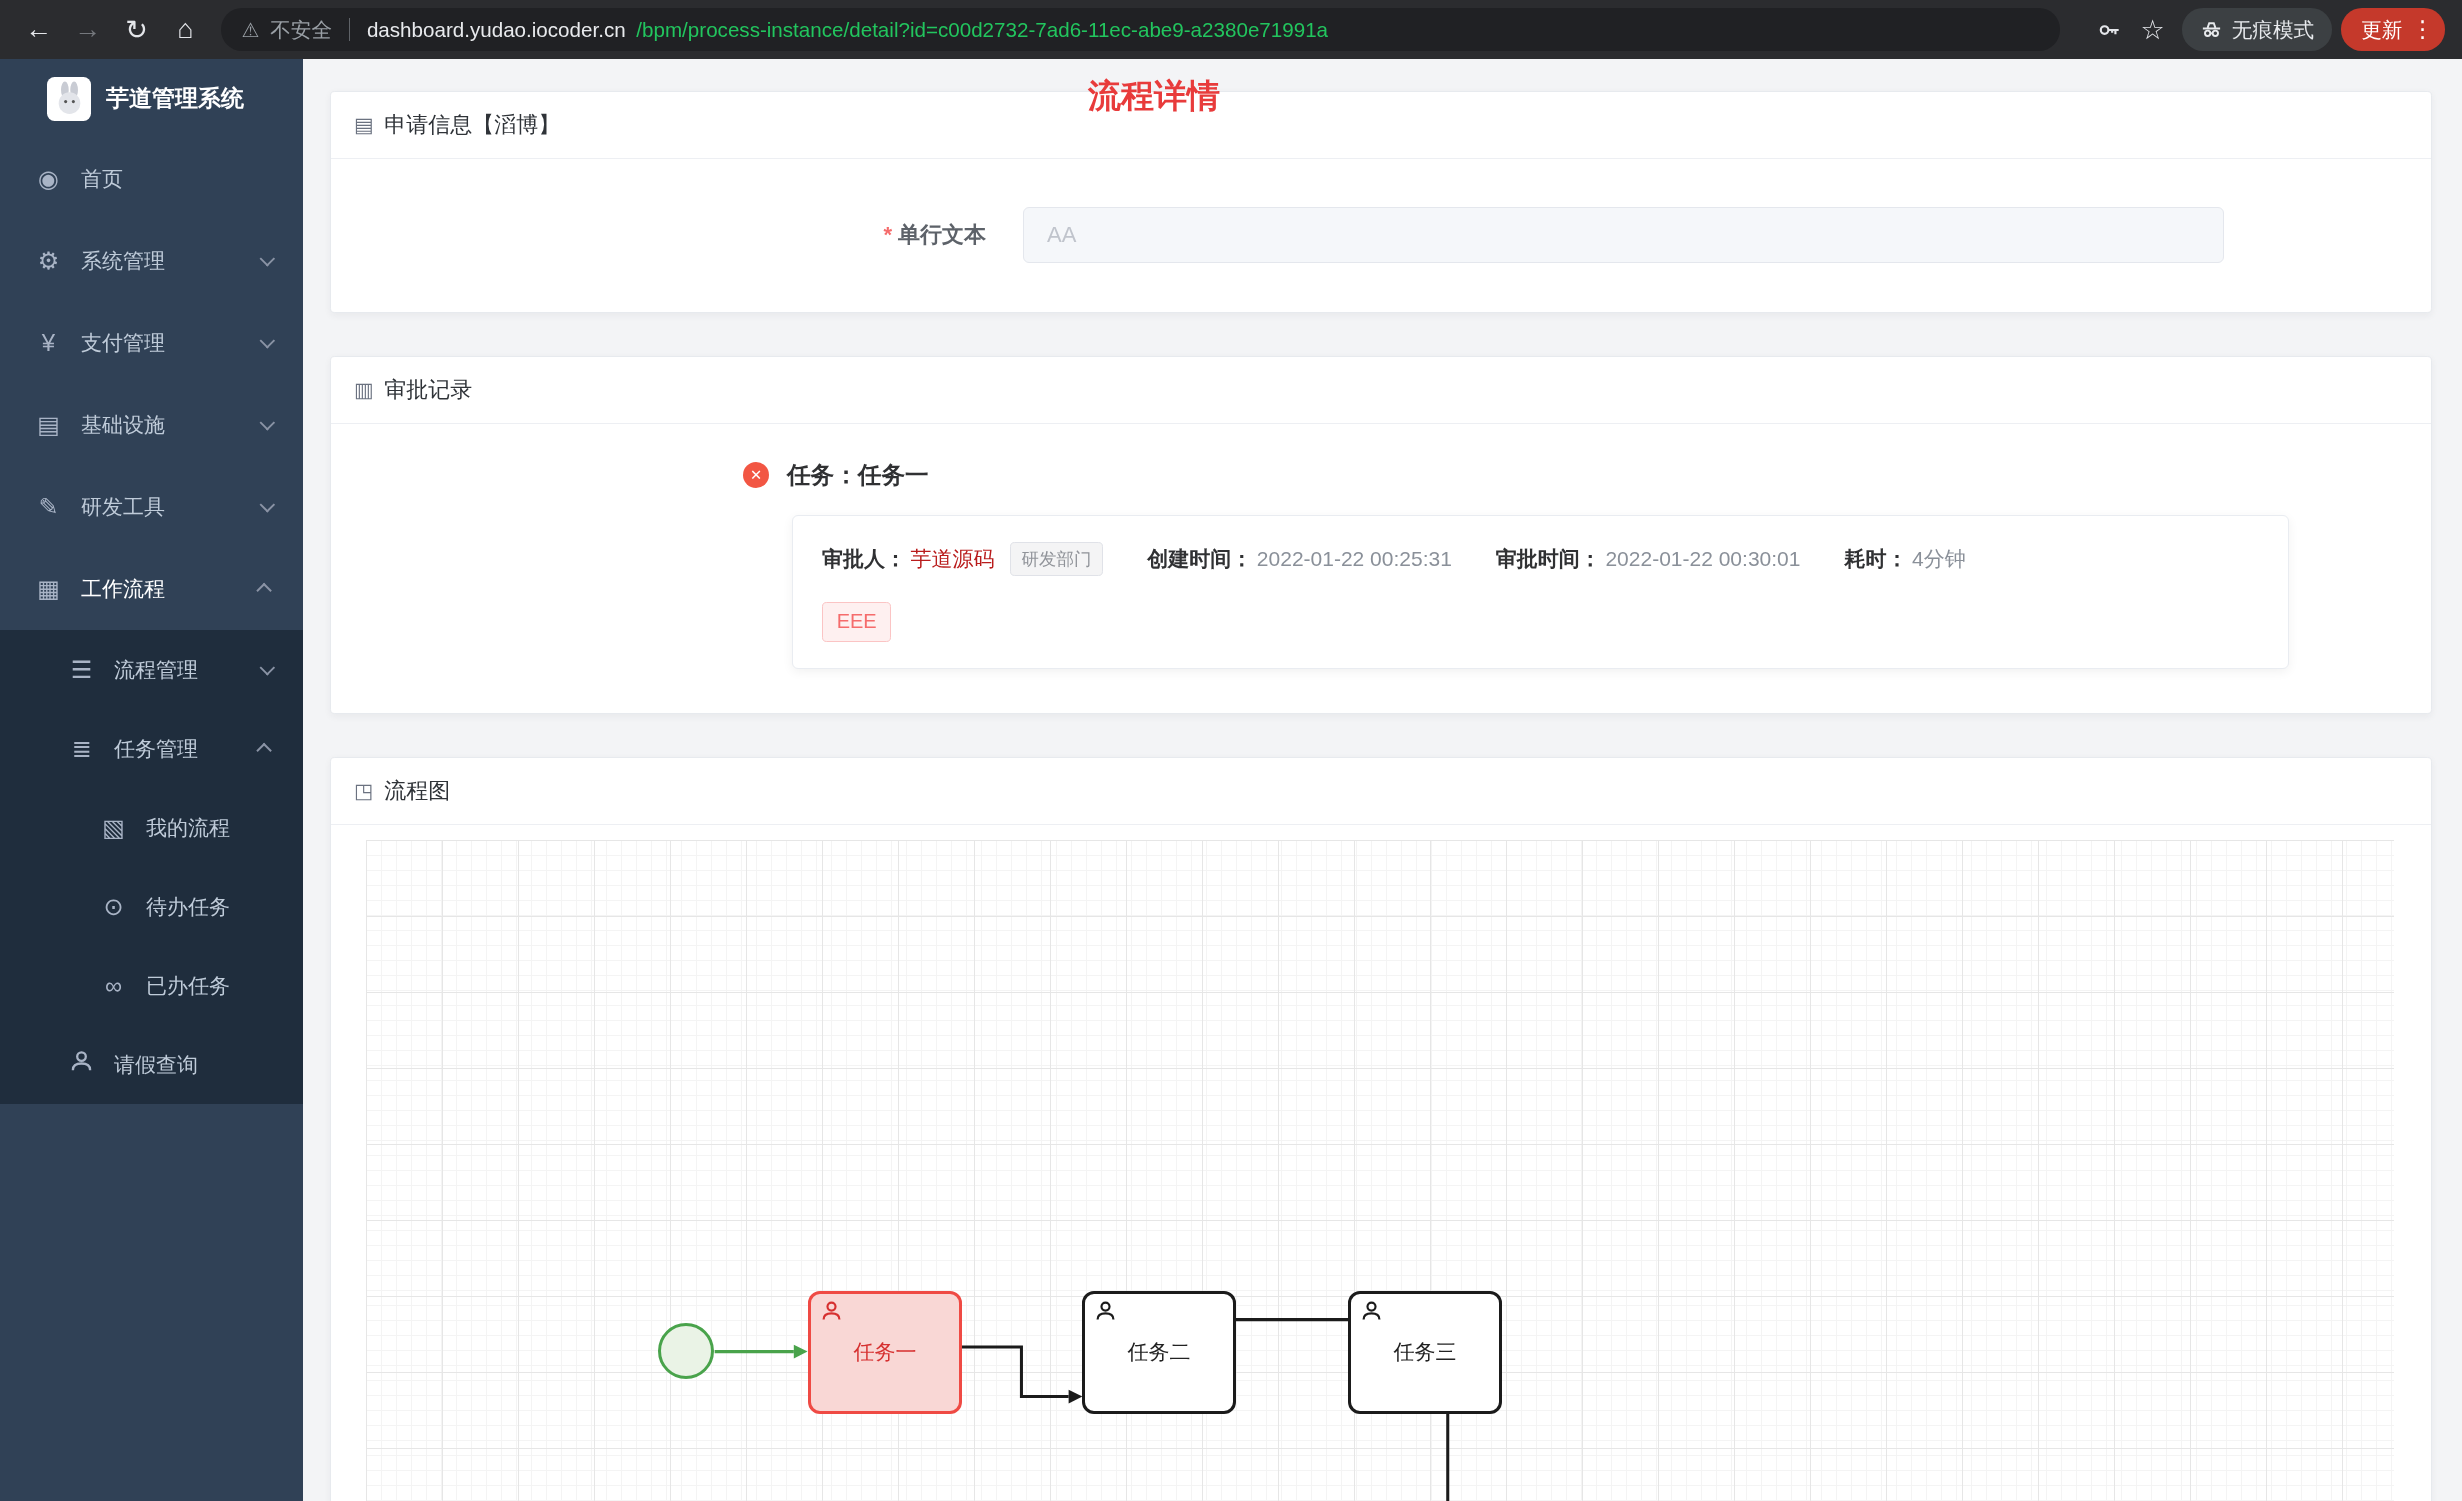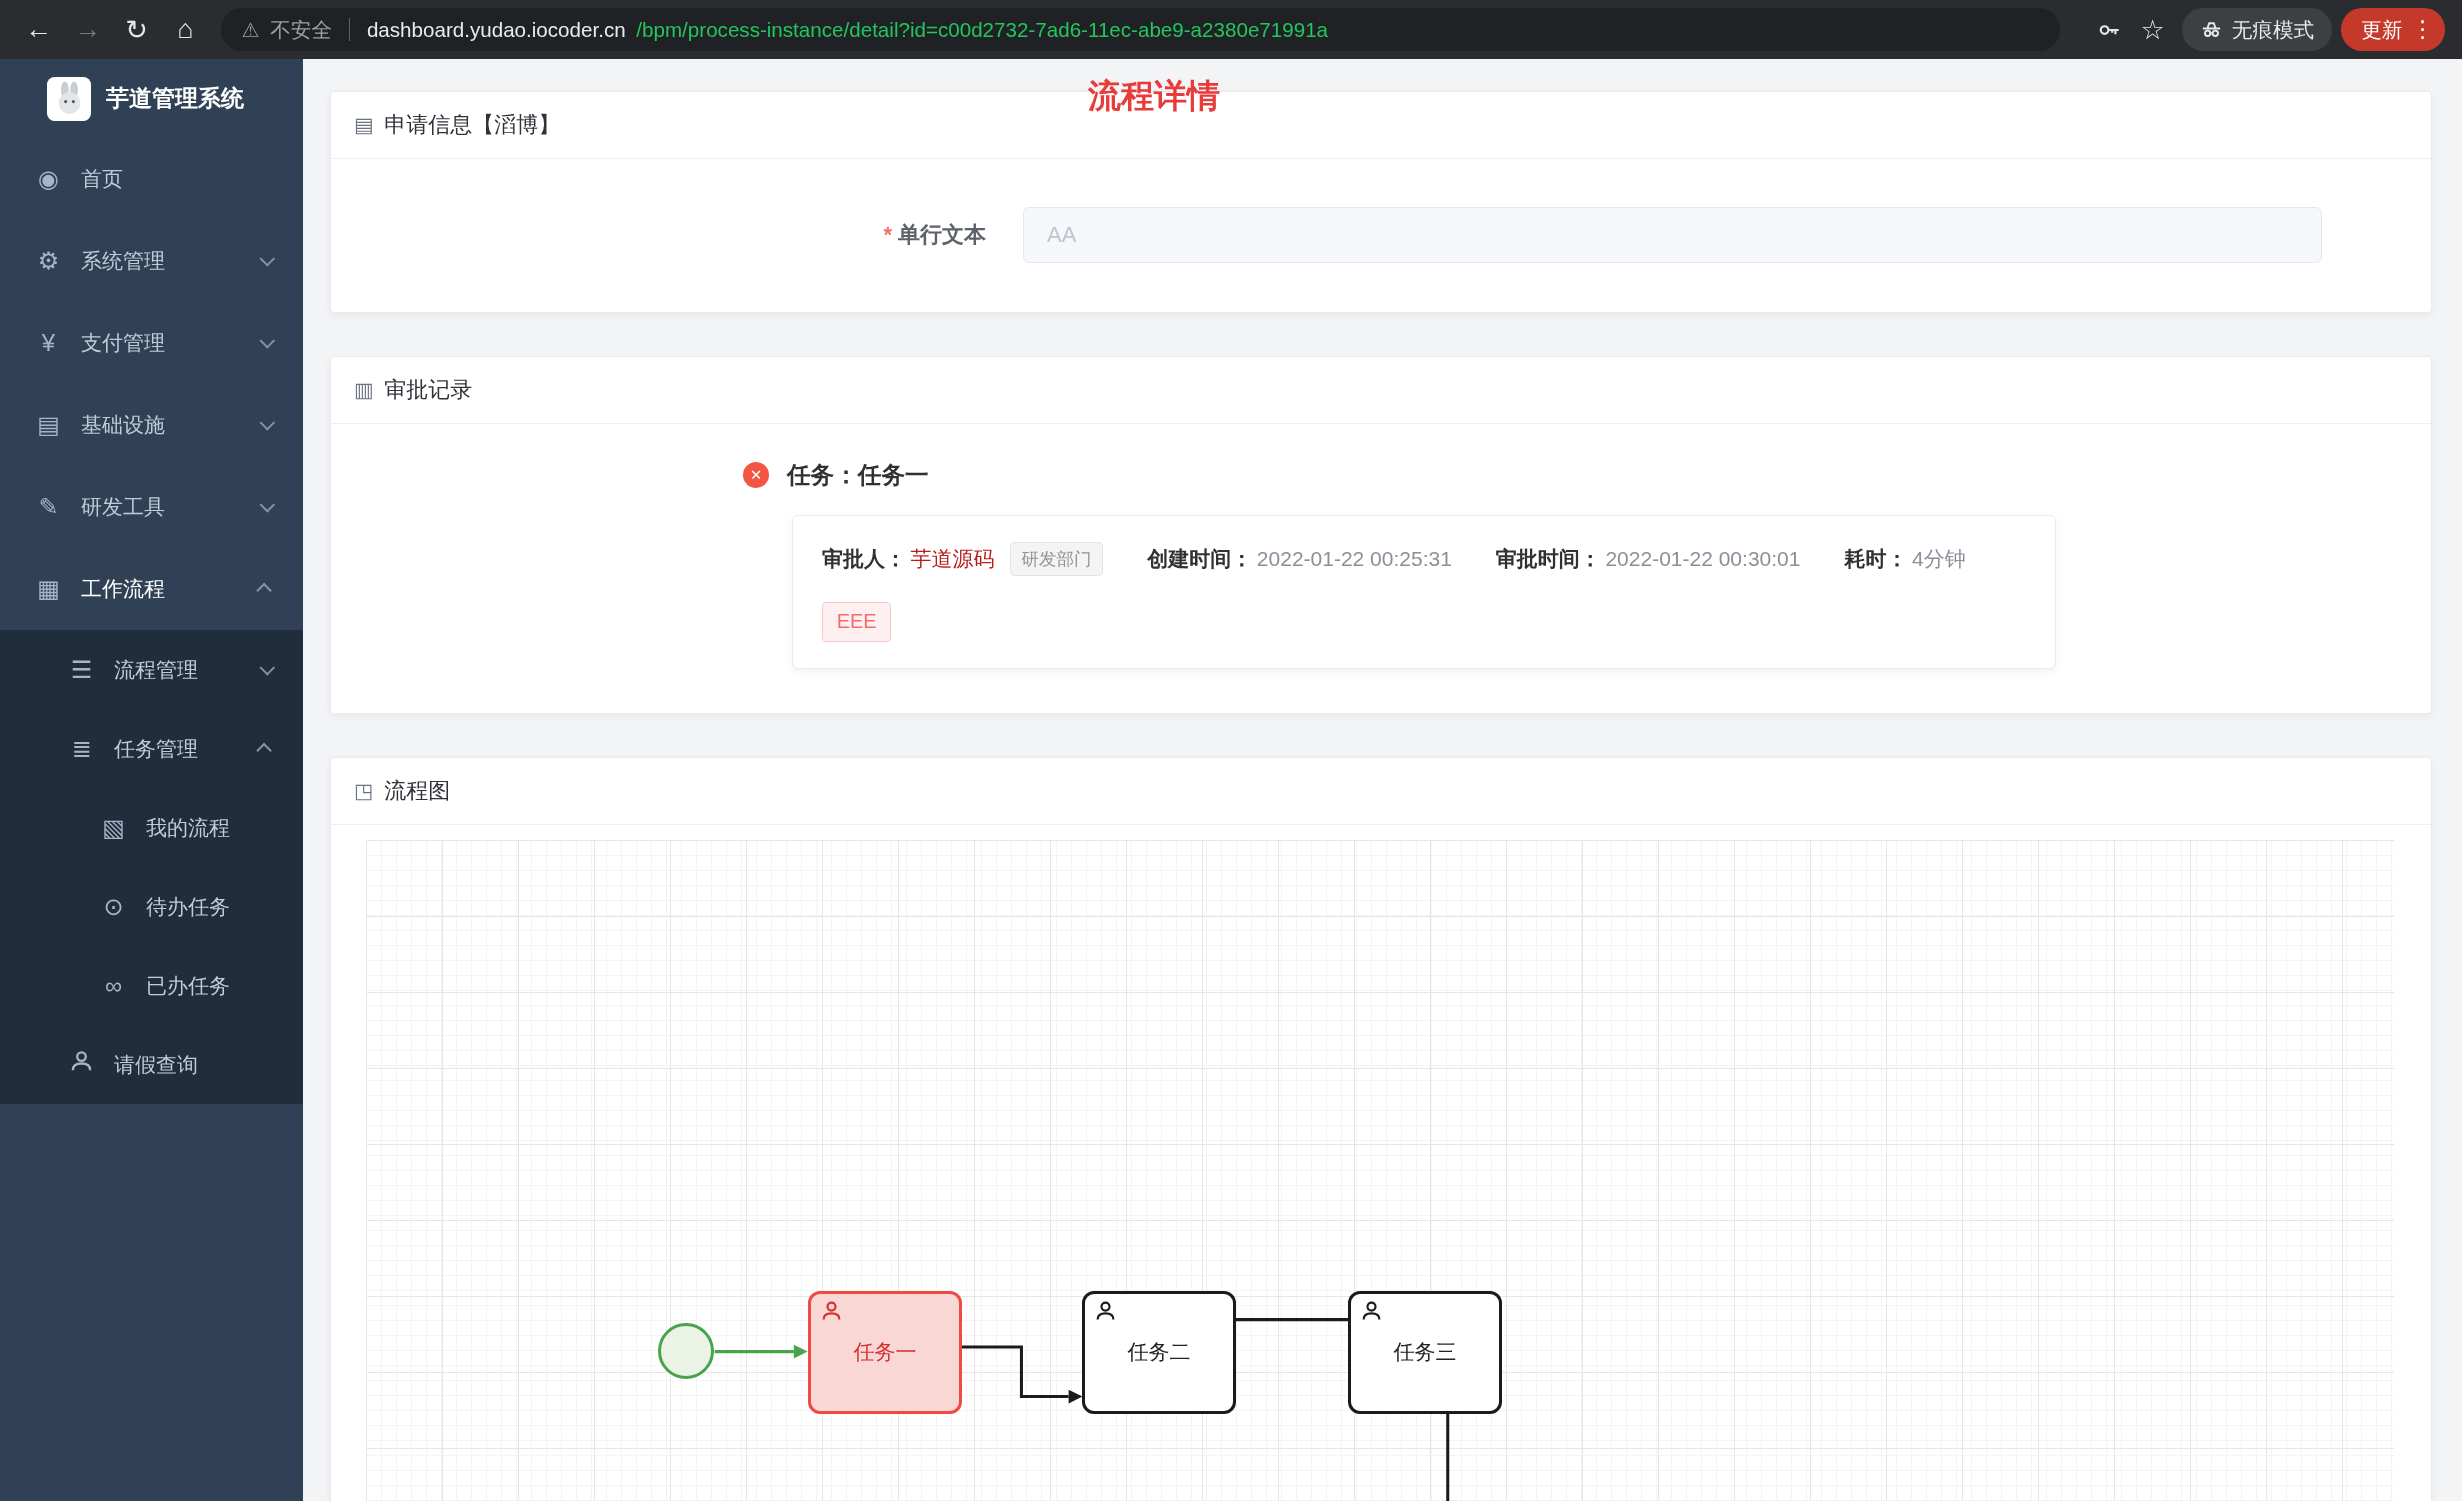--- a/index.html
+++ b/index.html
@@ -56,36 +56,36 @@
   .card-header { display:flex; align-items:center; gap:10.7px; padding:18px 23px;
     border-bottom:1.5px solid #edeff3; font-size:22px; color:#2f3338; }
   .header-icon { font-size:20.6px; color:#6b7280; }
 
   
   .card1-body { padding:27px 0 49px; }
   .form-row { display:flex; align-items:center; margin-top:21px; }
   .form-label { width:655px; text-align:right; margin-right:37px; font-size:22px;
     font-weight:600; color:#5d6269; }
   .req { color:#f56c6c; margin-right:6px; font-weight:700; }
-  .text-input { width:1299px; height:56px; background:#f5f7fa; border:1.5px solid #e4e7ed;
+  .text-input { width:1201px; height:56px; background:#f5f7fa; border:1.5px solid #e4e7ed;
     border-radius:6px; color:#c0c4cc; font-size:22px; padding:0 23px;
     font-family:"Liberation Sans","DejaVu Sans",sans-serif; }
   .cb-group { display:flex; align-items:center; gap:43px; }
   .cb { display:flex; align-items:center; gap:12px; font-size:22px; color:#c3c7cf; cursor:pointer; }
   .cb-box { width:23px; height:23px; border:1.5px solid #dcdfe6; border-radius:3.8px; background:#fff;
     display:flex; align-items:center; justify-content:center; }
   .cb-box.checked { background:#e9eef8; color:#9aa6ba; font-size:17px; font-weight:700; }
 
   
   .card2-body { padding:35px 46px 44px 0; }
   .timeline-head { margin-left:412px; display:flex; align-items:center; gap:18px; }
   .x-icon { width:26px; height:26px; border-radius:50%; background:#f25643; color:#fff;
     font-size:14.5px; display:flex; align-items:center; justify-content:center; font-weight:700; }
   .task-title { font-size:23.6px; font-weight:700; color:#303133; }
-  .approval-box { margin-left:461px; margin-top:24px; width:1264px;
+  .approval-box { margin-left:461px; margin-top:24px; width:1497px;
     border:1.5px solid #e9ecf1; border-radius:6px; padding:26px 29px;
     box-shadow:0 3px 10.7px rgba(0,0,0,.06); background:#fff; }
   .appr-line { display:flex; align-items:center; gap:44px; font-size:21px; flex-wrap:wrap; }
   .appr-group { display:flex; align-items:center; gap:4.6px; }
   .lab { font-weight:700; color:#303133; }
   .val { color:#8a9099; }
   .val-dark { color:#b91c1c; }
   .tag-gray { margin-left:10.7px; padding:3.8px 10.7px; font-size:17.5px; color:#909399;
     background:#f4f4f5; border:0.8px solid #e0e2e8; border-radius:4.6px; }
   .tag-red { display:inline-block; margin-top:26px; padding:7.6px 13.7px; font-size:20px;

